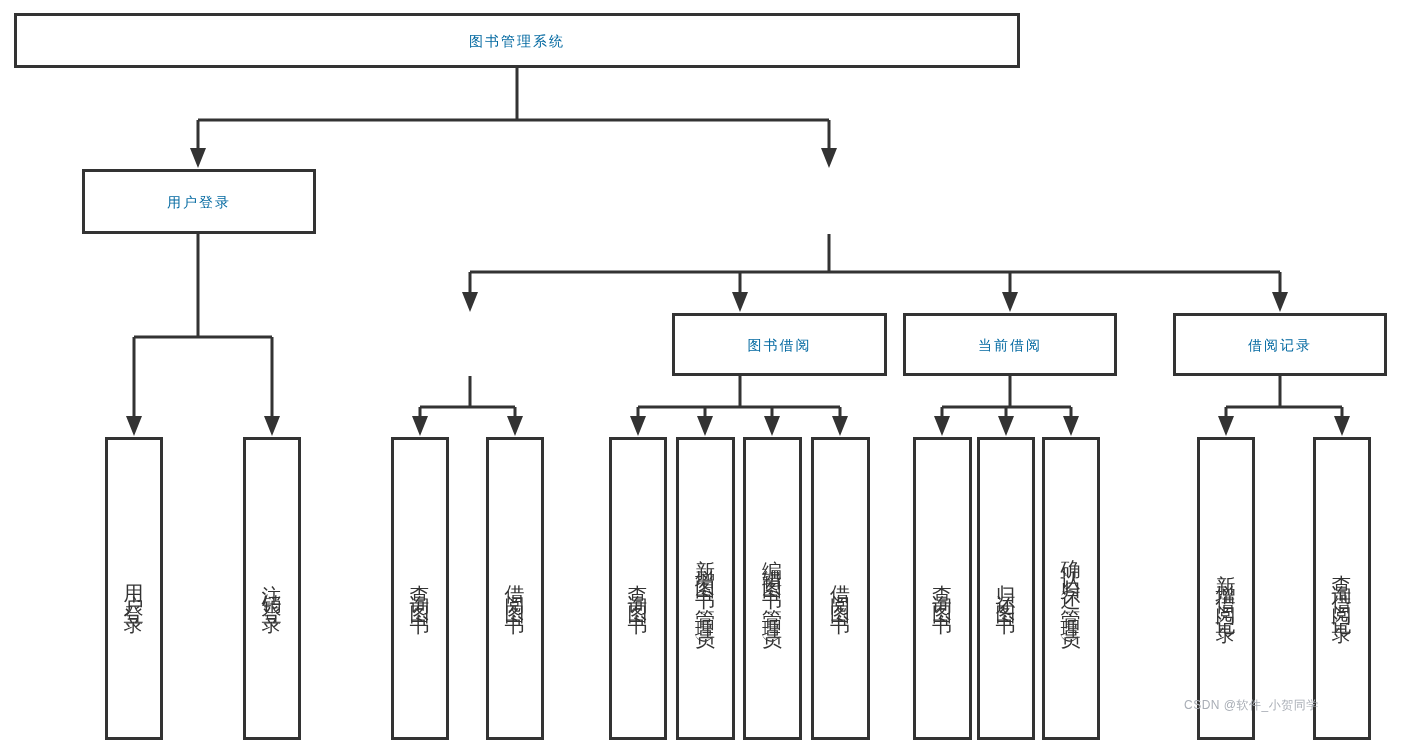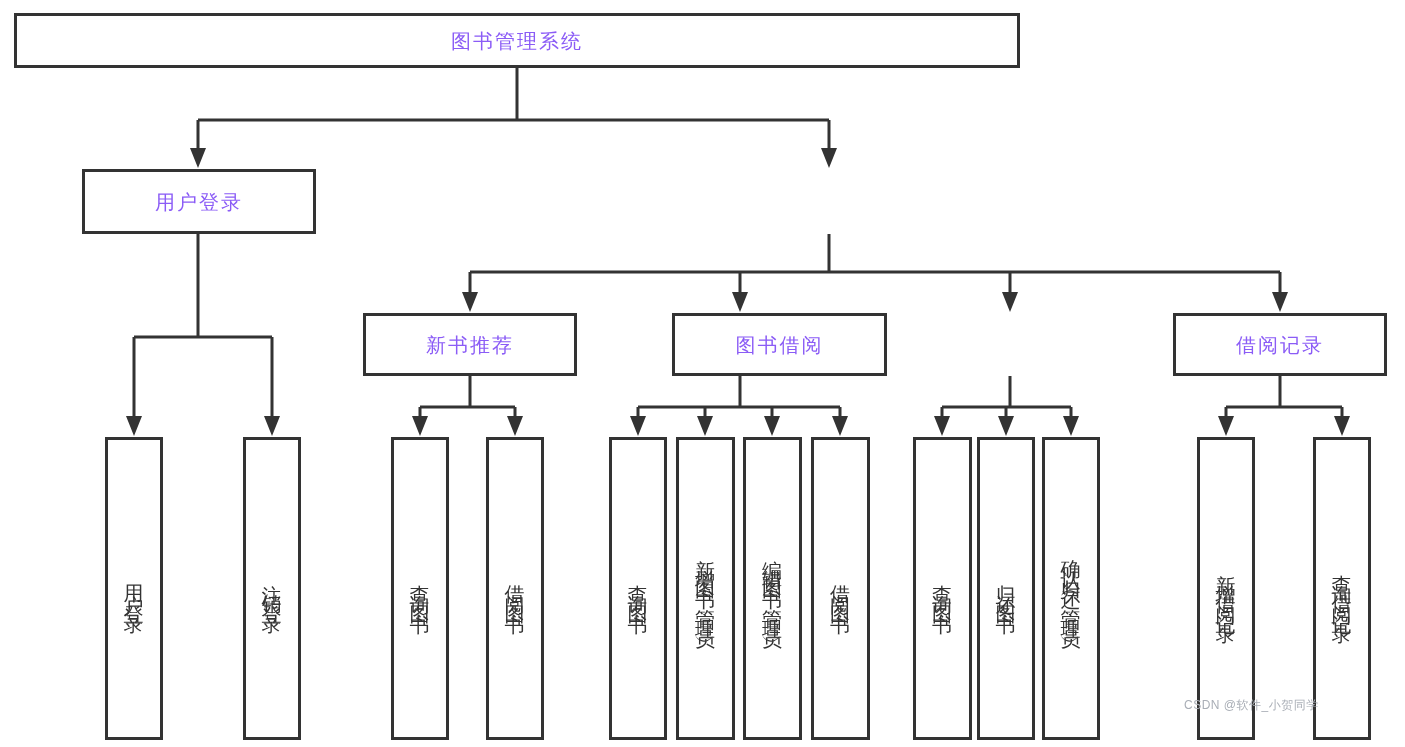--- a/index.html
+++ b/index.html
@@ -21,25 +21,25 @@
     width: 1405px; height: 747px;
     z-index: 1;
   }
   .node {
     position: absolute;
     background: #ffffff;
     border: 3px solid #333333;
     display: flex;
     align-items: center;
     justify-content: center;
-    font-size: 20px;
+    font-size: 14px;
     letter-spacing: 2px;
     line-height: 1;
     z-index: 2;
-    color: #8b5cf6;
+    color: #0369a1;
   }
   .leaf {
     position: absolute;
     background: #ffffff;
     border: 3px solid #333333;
     display: flex;
     align-items: center;
     justify-content: center;
     writing-mode: vertical-rl;
     font-size: 20px;
@@ -80,22 +80,22 @@
              M412,416 H428 L420,436 Z M507,416 H523 L515,436 Z
              M630,416 H646 L638,436 Z M697,416 H713 L705,436 Z M764,416 H780 L772,436 Z M832,416 H848 L840,436 Z
              M934,416 H950 L942,436 Z M998,416 H1014 L1006,436 Z M1063,416 H1079 L1071,436 Z
              M1218,416 H1234 L1226,436 Z M1334,416 H1350 L1342,436 Z" fill="#333333" stroke="none"></path>
   </svg>
 
   <div class="node" style="left:14px; top:13px; width:1006px; height:55px;">图书管理系统</div>
 
   <div class="node" style="left:82px; top:169px; width:234px; height:65px;">用户登录</div>
 
-  <div class="node" style="left:363px; top:313px; width:214px; height:63px;">新书推荐</div>
   <div class="node" style="left:633px; top:313px; width:215px; height:63px;margin-left:39px;">图书借阅</div>
+  <div class="node" style="left:903px; top:313px; width:214px; height:63px;">当前借阅</div>
   <div class="node" style="left:1173px; top:313px; width:214px; height:63px;">借阅记录</div>
 
   <div class="leaf" style="left:105px; width:58px;">用户登录</div>
   <div class="leaf" style="left:243px; width:58px;">注销登录</div>
 
   <div class="leaf" style="left:391px; width:58px;">查询图书</div>
   <div class="leaf" style="left:486px; width:58px;">借阅图书</div>
 
   <div class="leaf" style="left:609px; width:58px;">查询图书</div>
   <div class="leaf" style="left:676px; width:59px;">新增图书（管理员）</div>

